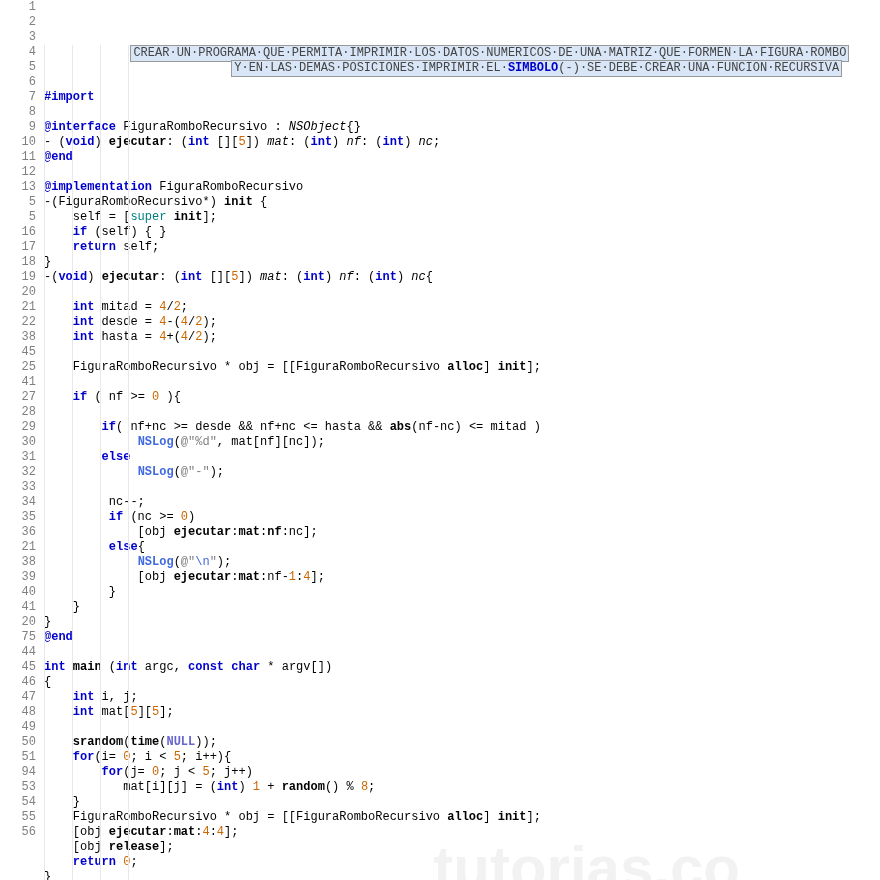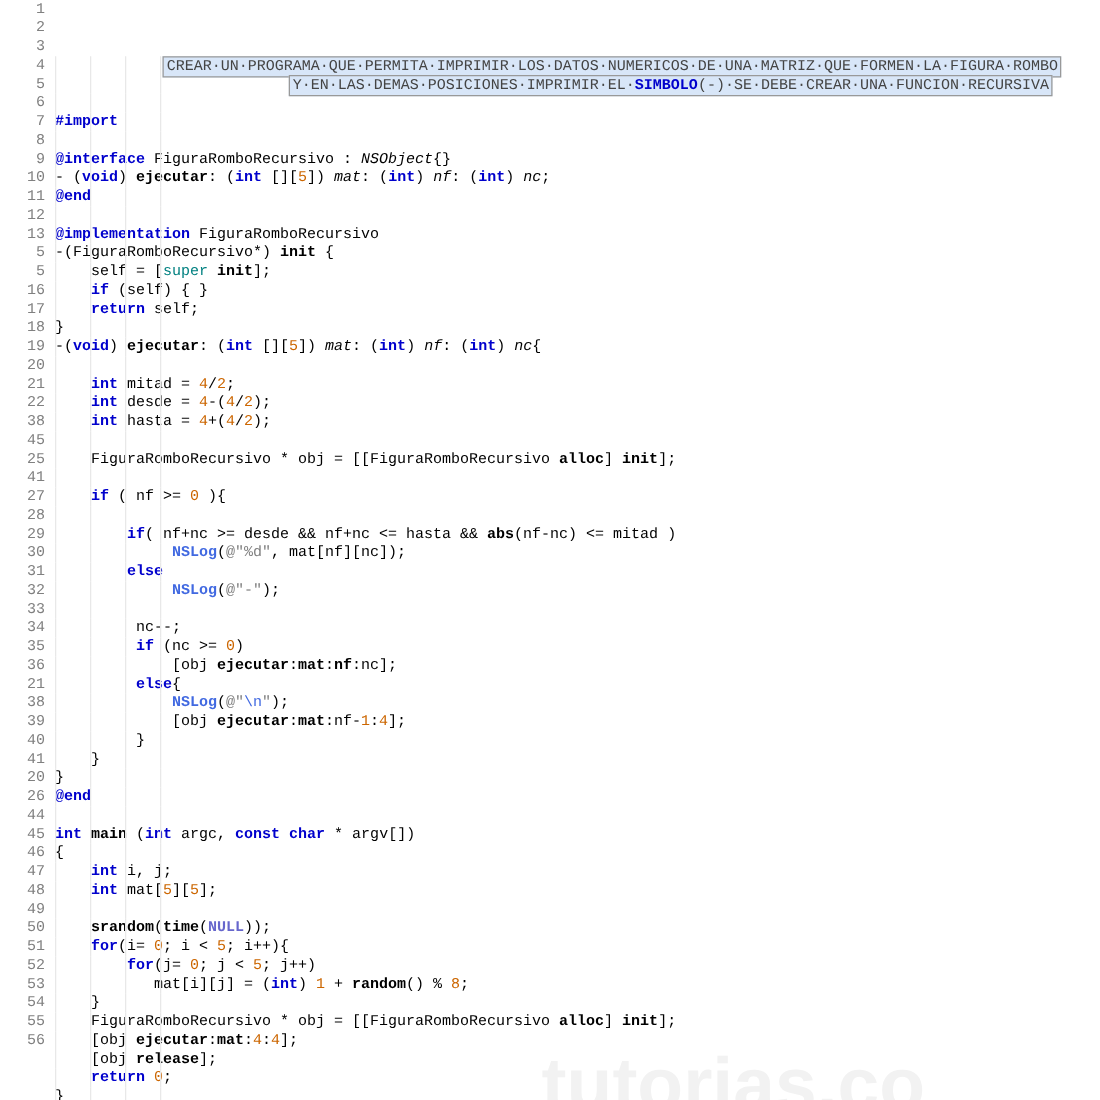--- a/index.html
+++ b/index.html
@@ -110,30 +110,30 @@
       <div>33</div>
       <div>34</div>
       <div>35</div>
       <div>36</div>
       <div>21</div>
       <div>38</div>
       <div>39</div>
       <div>40</div>
       <div>41</div>
       <div>20</div>
-      <div>26</div>
+      <div>75</div>
       <div>44</div>
       <div>45</div>
       <div>46</div>
       <div>47</div>
       <div>48</div>
       <div>49</div>
       <div>50</div>
       <div>51</div>
-      <div>52</div>
+      <div>94</div>
       <div>53</div>
       <div>54</div>
       <div>55</div>
       <div>56</div>
     </div>
   <div class="code" id="code">
     <div class="watermark">tutorias.co</div>
   <div class="line"><span class="indent-guide" style="left:0px"></span><span class="indent-guide" style="left:28px"></span><span class="indent-guide" style="left:56px"></span><span class="indent-guide" style="left:84px"></span>            <span class="hl-comment-box"><span class="comment-text">CREAR·UN·PROGRAMA·QUE·PERMITA·IMPRIMIR·LOS·DATOS·NUMERICOS·DE·UNA·MATRIZ·QUE·FORMEN·LA·FIGURA·ROMBO</span></span></div><div class="line"><span class="indent-guide" style="left:0px"></span><span class="indent-guide" style="left:28px"></span><span class="indent-guide" style="left:56px"></span><span class="indent-guide" style="left:84px"></span>                          <span class="hl-comment-box"><span class="comment-text">Y·EN·LAS·DEMAS·POSICIONES·IMPRIMIR·EL·</span><span class="c-sym">SIMBOLO</span><span class="comment-text">(-)·SE·DEBE·CREAR·UNA·FUNCION·RECURSIVA</span></span></div><div class="line"><span class="indent-guide" style="left:0px"></span><span class="indent-guide" style="left:28px"></span><span class="indent-guide" style="left:56px"></span><span class="indent-guide" style="left:84px"></span></div><div class="line"><span class="indent-guide" style="left:0px"></span><span class="indent-guide" style="left:28px"></span><span class="indent-guide" style="left:56px"></span><span class="indent-guide" style="left:84px"></span><span class="c-pp">#import</span> <span class="c-ang"><foundation foundation.h=""></foundation></span></div><div class="line"><span class="indent-guide" style="left:0px"></span><span class="indent-guide" style="left:28px"></span><span class="indent-guide" style="left:56px"></span><span class="indent-guide" style="left:84px"></span></div><div class="line"><span class="indent-guide" style="left:0px"></span><span class="indent-guide" style="left:28px"></span><span class="indent-guide" style="left:56px"></span><span class="indent-guide" style="left:84px"></span><span class="c-decl">@interface</span> FiguraRomboRecursivo : <i>NSObject</i>{}</div><div class="line"><span class="indent-guide" style="left:0px"></span><span class="indent-guide" style="left:28px"></span><span class="indent-guide" style="left:56px"></span><span class="indent-guide" style="left:84px"></span>- (<span class="c-type">void</span>) <span class="c-fn">ejecutar</span>: (<span class="c-type">int</span> [][<span class="c-num">5</span>]) <i>mat</i>: (<span class="c-type">int</span>) <i>nf</i>: (<span class="c-type">int</span>) <i>nc</i>;</div><div class="line"><span class="indent-guide" style="left:0px"></span><span class="indent-guide" style="left:28px"></span><span class="indent-guide" style="left:56px"></span><span class="indent-guide" style="left:84px"></span><span class="c-decl">@end</span></div><div class="line"><span class="indent-guide" style="left:0px"></span><span class="indent-guide" style="left:28px"></span><span class="indent-guide" style="left:56px"></span><span class="indent-guide" style="left:84px"></span></div><div class="line"><span class="indent-guide" style="left:0px"></span><span class="indent-guide" style="left:28px"></span><span class="indent-guide" style="left:56px"></span><span class="indent-guide" style="left:84px"></span><span class="c-decl">@implementation</span> FiguraRomboRecursivo</div><div class="line"><span class="indent-guide" style="left:0px"></span><span class="indent-guide" style="left:28px"></span><span class="indent-guide" style="left:56px"></span><span class="indent-guide" style="left:84px"></span>-(FiguraRomboRecursivo*) <span class="c-fn">init</span> {</div><div class="line"><span class="indent-guide" style="left:0px"></span><span class="indent-guide" style="left:28px"></span><span class="indent-guide" style="left:56px"></span><span class="indent-guide" style="left:84px"></span>    self = [<span class="c-super">super</span> <span class="c-fn">init</span>];</div><div class="line"><span class="indent-guide" style="left:0px"></span><span class="indent-guide" style="left:28px"></span><span class="indent-guide" style="left:56px"></span><span class="indent-guide" style="left:84px"></span>    <span class="c-kw">if</span> (self) { }</div><div class="line"><span class="indent-guide" style="left:0px"></span><span class="indent-guide" style="left:28px"></span><span class="indent-guide" style="left:56px"></span><span class="indent-guide" style="left:84px"></span>    <span class="c-kw">return</span> self;</div><div class="line"><span class="indent-guide" style="left:0px"></span><span class="indent-guide" style="left:28px"></span><span class="indent-guide" style="left:56px"></span><span class="indent-guide" style="left:84px"></span>}</div><div class="line"><span class="indent-guide" style="left:0px"></span><span class="indent-guide" style="left:28px"></span><span class="indent-guide" style="left:56px"></span><span class="indent-guide" style="left:84px"></span>-(<span class="c-type">void</span>) <span class="c-fn">ejecutar</span>: (<span class="c-type">int</span> [][<span class="c-num">5</span>]) <i>mat</i>: (<span class="c-type">int</span>) <i>nf</i>: (<span class="c-type">int</span>) <i>nc</i>{</div><div class="line"><span class="indent-guide" style="left:0px"></span><span class="indent-guide" style="left:28px"></span><span class="indent-guide" style="left:56px"></span><span class="indent-guide" style="left:84px"></span></div><div class="line"><span class="indent-guide" style="left:0px"></span><span class="indent-guide" style="left:28px"></span><span class="indent-guide" style="left:56px"></span><span class="indent-guide" style="left:84px"></span>    <span class="c-type">int</span> mitad = <span class="c-num">4</span>/<span class="c-num">2</span>;</div><div class="line"><span class="indent-guide" style="left:0px"></span><span class="indent-guide" style="left:28px"></span><span class="indent-guide" style="left:56px"></span><span class="indent-guide" style="left:84px"></span>    <span class="c-type">int</span> desde = <span class="c-num">4</span>-(<span class="c-num">4</span>/<span class="c-num">2</span>);</div><div class="line"><span class="indent-guide" style="left:0px"></span><span class="indent-guide" style="left:28px"></span><span class="indent-guide" style="left:56px"></span><span class="indent-guide" style="left:84px"></span>    <span class="c-type">int</span> hasta = <span class="c-num">4</span>+(<span class="c-num">4</span>/<span class="c-num">2</span>);</div><div class="line"><span class="indent-guide" style="left:0px"></span><span class="indent-guide" style="left:28px"></span><span class="indent-guide" style="left:56px"></span><span class="indent-guide" style="left:84px"></span></div><div class="line"><span class="indent-guide" style="left:0px"></span><span class="indent-guide" style="left:28px"></span><span class="indent-guide" style="left:56px"></span><span class="indent-guide" style="left:84px"></span>    FiguraRomboRecursivo * obj = [[FiguraRomboRecursivo <span class="c-fn">alloc</span>] <span class="c-fn">init</span>];</div><div class="line"><span class="indent-guide" style="left:0px"></span><span class="indent-guide" style="left:28px"></span><span class="indent-guide" style="left:56px"></span><span class="indent-guide" style="left:84px"></span></div><div class="line"><span class="indent-guide" style="left:0px"></span><span class="indent-guide" style="left:28px"></span><span class="indent-guide" style="left:56px"></span><span class="indent-guide" style="left:84px"></span>    <span class="c-kw">if</span> ( nf &gt;= <span class="c-num">0</span> ){</div><div class="line"><span class="indent-guide" style="left:0px"></span><span class="indent-guide" style="left:28px"></span><span class="indent-guide" style="left:56px"></span><span class="indent-guide" style="left:84px"></span></div><div class="line"><span class="indent-guide" style="left:0px"></span><span class="indent-guide" style="left:28px"></span><span class="indent-guide" style="left:56px"></span><span class="indent-guide" style="left:84px"></span>        <span class="c-kw">if</span>( nf+nc &gt;= desde &amp;&amp; nf+nc &lt;= hasta &amp;&amp; <span class="c-fn">abs</span>(nf-nc) &lt;= mitad )</div><div class="line"><span class="indent-guide" style="left:0px"></span><span class="indent-guide" style="left:28px"></span><span class="indent-guide" style="left:56px"></span><span class="indent-guide" style="left:84px"></span>             <span class="c-mac">NSLog</span>(<span class="c-str">@"%d"</span>, mat[nf][nc]);</div><div class="line"><span class="indent-guide" style="left:0px"></span><span class="indent-guide" style="left:28px"></span><span class="indent-guide" style="left:56px"></span><span class="indent-guide" style="left:84px"></span>        <span class="c-kw">else</span></div><div class="line"><span class="indent-guide" style="left:0px"></span><span class="indent-guide" style="left:28px"></span><span class="indent-guide" style="left:56px"></span><span class="indent-guide" style="left:84px"></span>             <span class="c-mac">NSLog</span>(<span class="c-str">@"-"</span>);</div><div class="line"><span class="indent-guide" style="left:0px"></span><span class="indent-guide" style="left:28px"></span><span class="indent-guide" style="left:56px"></span><span class="indent-guide" style="left:84px"></span></div><div class="line"><span class="indent-guide" style="left:0px"></span><span class="indent-guide" style="left:28px"></span><span class="indent-guide" style="left:56px"></span><span class="indent-guide" style="left:84px"></span>         nc--;</div><div class="line"><span class="indent-guide" style="left:0px"></span><span class="indent-guide" style="left:28px"></span><span class="indent-guide" style="left:56px"></span><span class="indent-guide" style="left:84px"></span>         <span class="c-kw">if</span> (nc &gt;= <span class="c-num">0</span>)</div><div class="line"><span class="indent-guide" style="left:0px"></span><span class="indent-guide" style="left:28px"></span><span class="indent-guide" style="left:56px"></span><span class="indent-guide" style="left:84px"></span>             [obj <span class="c-fn">ejecutar</span>:<span class="c-fn">mat</span>:<span class="c-fn">nf</span>:nc];</div><div class="line"><span class="indent-guide" style="left:0px"></span><span class="indent-guide" style="left:28px"></span><span class="indent-guide" style="left:56px"></span><span class="indent-guide" style="left:84px"></span>         <span class="c-kw">else</span>{</div><div class="line"><span class="indent-guide" style="left:0px"></span><span class="indent-guide" style="left:28px"></span><span class="indent-guide" style="left:56px"></span><span class="indent-guide" style="left:84px"></span>             <span class="c-mac">NSLog</span>(<span class="c-str">@"</span><span class="c-esc">\n</span><span class="c-str">"</span>);</div><div class="line"><span class="indent-guide" style="left:0px"></span><span class="indent-guide" style="left:28px"></span><span class="indent-guide" style="left:56px"></span><span class="indent-guide" style="left:84px"></span>             [obj <span class="c-fn">ejecutar</span>:<span class="c-fn">mat</span>:nf-<span class="c-num">1</span>:<span class="c-num">4</span>];</div><div class="line"><span class="indent-guide" style="left:0px"></span><span class="indent-guide" style="left:28px"></span><span class="indent-guide" style="left:56px"></span><span class="indent-guide" style="left:84px"></span>         }</div><div class="line"><span class="indent-guide" style="left:0px"></span><span class="indent-guide" style="left:28px"></span><span class="indent-guide" style="left:56px"></span><span class="indent-guide" style="left:84px"></span>    }</div><div class="line"><span class="indent-guide" style="left:0px"></span><span class="indent-guide" style="left:28px"></span><span class="indent-guide" style="left:56px"></span><span class="indent-guide" style="left:84px"></span>}</div><div class="line"><span class="indent-guide" style="left:0px"></span><span class="indent-guide" style="left:28px"></span><span class="indent-guide" style="left:56px"></span><span class="indent-guide" style="left:84px"></span><span class="c-decl">@end</span></div><div class="line"><span class="indent-guide" style="left:0px"></span><span class="indent-guide" style="left:28px"></span><span class="indent-guide" style="left:56px"></span><span class="indent-guide" style="left:84px"></span></div><div class="line"><span class="indent-guide" style="left:0px"></span><span class="indent-guide" style="left:28px"></span><span class="indent-guide" style="left:56px"></span><span class="indent-guide" style="left:84px"></span><span class="c-type">int</span> <span class="c-fn">main</span> (<span class="c-type">int</span> argc, <span class="c-type">const</span> <span class="c-type">char</span> * argv[])</div><div class="line"><span class="indent-guide" style="left:0px"></span><span class="indent-guide" style="left:28px"></span><span class="indent-guide" style="left:56px"></span><span class="indent-guide" style="left:84px"></span>{</div><div class="line"><span class="indent-guide" style="left:0px"></span><span class="indent-guide" style="left:28px"></span><span class="indent-guide" style="left:56px"></span><span class="indent-guide" style="left:84px"></span>    <span class="c-type">int</span> i, j;</div><div class="line"><span class="indent-guide" style="left:0px"></span><span class="indent-guide" style="left:28px"></span><span class="indent-guide" style="left:56px"></span><span class="indent-guide" style="left:84px"></span>    <span class="c-type">int</span> mat[<span class="c-num">5</span>][<span class="c-num">5</span>];</div><div class="line"><span class="indent-guide" style="left:0px"></span><span class="indent-guide" style="left:28px"></span><span class="indent-guide" style="left:56px"></span><span class="indent-guide" style="left:84px"></span></div><div class="line"><span class="indent-guide" style="left:0px"></span><span class="indent-guide" style="left:28px"></span><span class="indent-guide" style="left:56px"></span><span class="indent-guide" style="left:84px"></span>    <span class="c-fn">srandom</span>(<span class="c-fn">time</span>(<span class="c-null">NULL</span>));</div><div class="line"><span class="indent-guide" style="left:0px"></span><span class="indent-guide" style="left:28px"></span><span class="indent-guide" style="left:56px"></span><span class="indent-guide" style="left:84px"></span>    <span class="c-kw">for</span>(i= <span class="c-num">0</span>; i &lt; <span class="c-num">5</span>; i++){</div><div class="line"><span class="indent-guide" style="left:0px"></span><span class="indent-guide" style="left:28px"></span><span class="indent-guide" style="left:56px"></span><span class="indent-guide" style="left:84px"></span>        <span class="c-kw">for</span>(j= <span class="c-num">0</span>; j &lt; <span class="c-num">5</span>; j++)</div><div class="line"><span class="indent-guide" style="left:0px"></span><span class="indent-guide" style="left:28px"></span><span class="indent-guide" style="left:56px"></span><span class="indent-guide" style="left:84px"></span>           mat[i][j] = (<span class="c-type">int</span>) <span class="c-num">1</span> + <span class="c-fn">random</span>() % <span class="c-num">8</span>;</div><div class="line"><span class="indent-guide" style="left:0px"></span><span class="indent-guide" style="left:28px"></span><span class="indent-guide" style="left:56px"></span><span class="indent-guide" style="left:84px"></span>    }</div><div class="line"><span class="indent-guide" style="left:0px"></span><span class="indent-guide" style="left:28px"></span><span class="indent-guide" style="left:56px"></span><span class="indent-guide" style="left:84px"></span>    FiguraRomboRecursivo * obj = [[FiguraRomboRecursivo <span class="c-fn">alloc</span>] <span class="c-fn">init</span>];</div><div class="line"><span class="indent-guide" style="left:0px"></span><span class="indent-guide" style="left:28px"></span><span class="indent-guide" style="left:56px"></span><span class="indent-guide" style="left:84px"></span>    [obj <span class="c-fn">ejecutar</span>:<span class="c-fn">mat</span>:<span class="c-num">4</span>:<span class="c-num">4</span>];</div><div class="line"><span class="indent-guide" style="left:0px"></span><span class="indent-guide" style="left:28px"></span><span class="indent-guide" style="left:56px"></span><span class="indent-guide" style="left:84px"></span>    [obj <span class="c-fn">release</span>];</div><div class="line"><span class="indent-guide" style="left:0px"></span><span class="indent-guide" style="left:28px"></span><span class="indent-guide" style="left:56px"></span><span class="indent-guide" style="left:84px"></span>    <span class="c-kw">return</span> <span class="c-num">0</span>;</div><div class="line"><span class="indent-guide" style="left:0px"></span><span class="indent-guide" style="left:28px"></span><span class="indent-guide" style="left:56px"></span><span class="indent-guide" style="left:84px"></span>}</div></div>
 </div>
 

